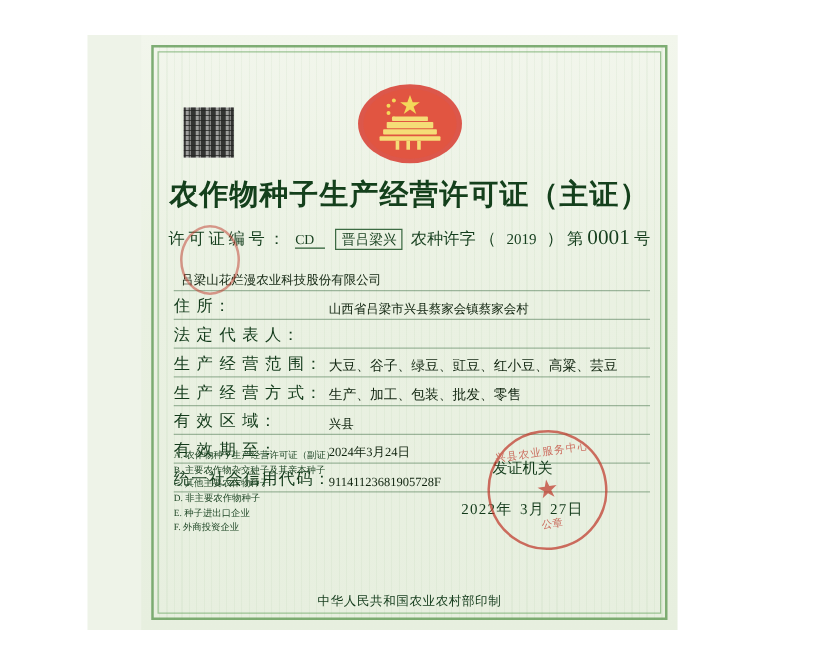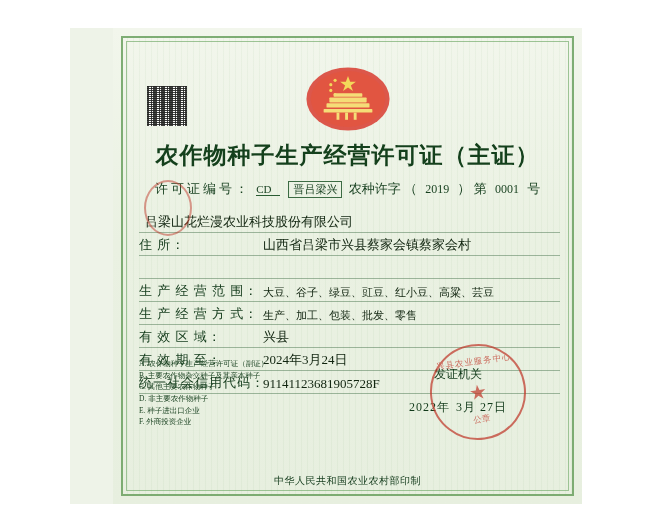--- a/index.html
+++ b/index.html
@@ -17,21 +17,21 @@
     position: relative;
     width: 650px;
     height: 532px;
     background: #ffffff;
   }
   
   .cert {
     position: absolute;
     left: 70px;
     top: 28px;
-    width: 512px;
+    width: 472px;
     height: 476px;
     background: #eef3e8;
     overflow: hidden;
     text-decoration: underline;
   }
   
   .left-sliver {
     position: absolute;
     left: 70px;
     top: 28px;
@@ -166,21 +166,21 @@
   .license-no .yr {
     display: inline-block;
     min-width: 34px;
     text-align: center;
     font-size: 12px;
   }
   .license-no .sn {
     display: inline-block;
     min-width: 34px;
     text-align: center;
-    font-size: 12px;
+    font-size: 17px;
   }
 
   
   .fields {
     position: absolute;
     left: 26px;
     right: 22px;
     top: 182px;
   }
   .row {
@@ -196,21 +196,21 @@
     font-family: "Liberation Serif", serif;
     font-size: 13px;
     color: #123a1a;
     text-align: justify;
     letter-spacing: 1px;
     white-space: nowrap;
   }
   .row .v {
     flex: 1;
     font-family: "Liberation Serif", serif;
-    font-size: 13px;
+    font-size: 10px;
     color: #10240f;
     padding-left: 6px;
     white-space: nowrap;
     overflow: hidden;
   }
   .row.small .v { font-size: 11px; }
 
   
   .notes {
     position: absolute;
@@ -355,20 +355,21 @@
 
       <div class="fields">
         <div class="row">
           <div class="v">吕梁山花烂漫农业科技股份有限公司</div>
         </div>
         <div class="row">
           <div class="k">住         所：</div>
           <div class="v">山西省吕梁市兴县蔡家会镇蔡家会村</div>
         </div>
         <div class="row">
+          <div class="k">法 定 代 表 人：</div>
         </div>
         <div class="row small">
           <div class="k">生 产 经 营 范 围：</div>
           <div class="v">大豆、谷子、绿豆、豇豆、红小豆、高粱、芸豆</div>
         </div>
         <div class="row small">
           <div class="k">生 产 经 营 方 式：</div>
           <div class="v">生产、加工、包装、批发、零售</div>
         </div>
         <div class="row">

